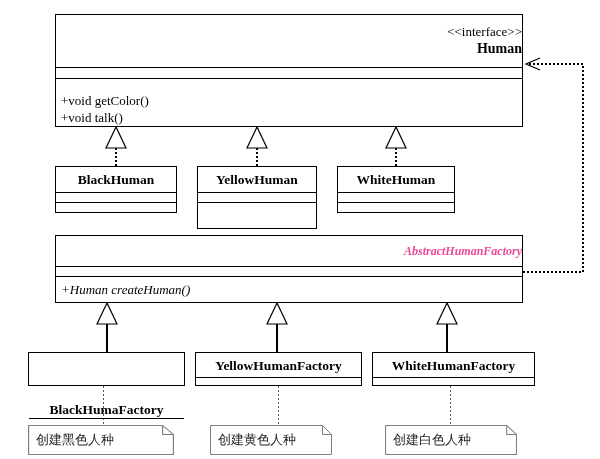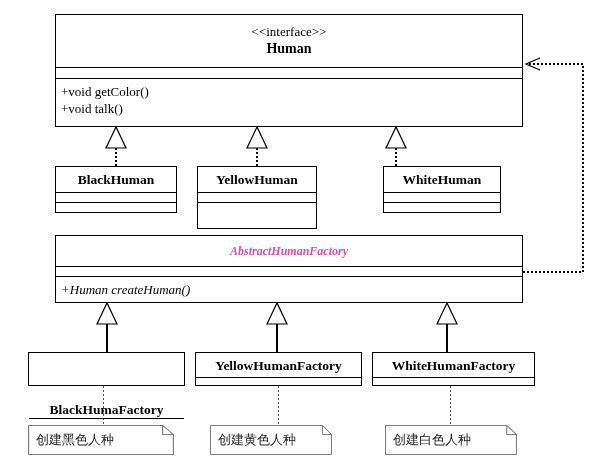--- a/index.html
+++ b/index.html
@@ -41,21 +41,21 @@
     display: flex;
     flex-direction: column;
     justify-content: center;
   }
   .compartment + .compartment {
     border-top: 1px solid #000000;
   }
 
   
   .hdr-center {
-    align-items: center;
+    align-items: flex-end;
     text-align: center;
   }
   .stereotype {
     font-size: 13px;
     line-height: 16px;
     color: #000;
   }
   .ifname {
     font-size: 14px;
     font-weight: bold;
@@ -163,21 +163,21 @@
       <line x1="450" y1="386" x2="450" y2="425" stroke="#555" stroke-width="1" stroke-dasharray="2,2" shape-rendering="crispEdges"></line>
     </g>
   </svg>
 
   <div class="umlbox" style="left:55px; top:14px; width:468px; height:113px;">
     <div class="compartment hdr-center" style="height:52px;">
       <div class="stereotype">&lt;&lt;interface&gt;&gt;</div>
       <div class="ifname">Human</div>
     </div>
     <div class="compartment" style="height:11px;"></div>
-    <div class="compartment" style="height:48px; justify-content:flex-start; padding-top:4px;">
+    <div class="compartment" style="height:48px; justify-content:flex-end; padding-top:4px;">
       <div class="member">+void getColor()</div>
       <div class="member">+void talk()</div>
     </div>
   </div>
 
   <div class="umlbox" style="left:55px; top:166px; width:122px; height:47px;">
     <div class="compartment" style="height:25px;">
       <div class="clsname">BlackHuman</div>
     </div>
     <div class="compartment" style="height:10px;"></div>
@@ -185,21 +185,21 @@
   </div>
 
   <div class="umlbox" style="left:197px; top:166px; width:120px; height:63px;">
     <div class="compartment" style="height:25px;">
       <div class="clsname">YellowHuman</div>
     </div>
     <div class="compartment" style="height:10px;"></div>
     <div class="compartment" style="height:10px;"></div>
   </div>
 
-  <div class="umlbox" style="left:337px; top:166px; width:118px; height:47px;margin-left:46px;">
+  <div class="umlbox" style="left:337px; top:166px; width:118px; height:47px;">
     <div class="compartment" style="height:25px;">
       <div class="clsname">WhiteHuman</div>
     </div>
     <div class="compartment" style="height:10px;"></div>
     <div class="compartment" style="height:10px;"></div>
   </div>
 
   <div class="umlbox" style="left:55px; top:235px; width:468px; height:68px;">
     <div class="compartment hdr-center" style="height:30px;">
       <div class="absname">AbstractHumanFactory</div>

